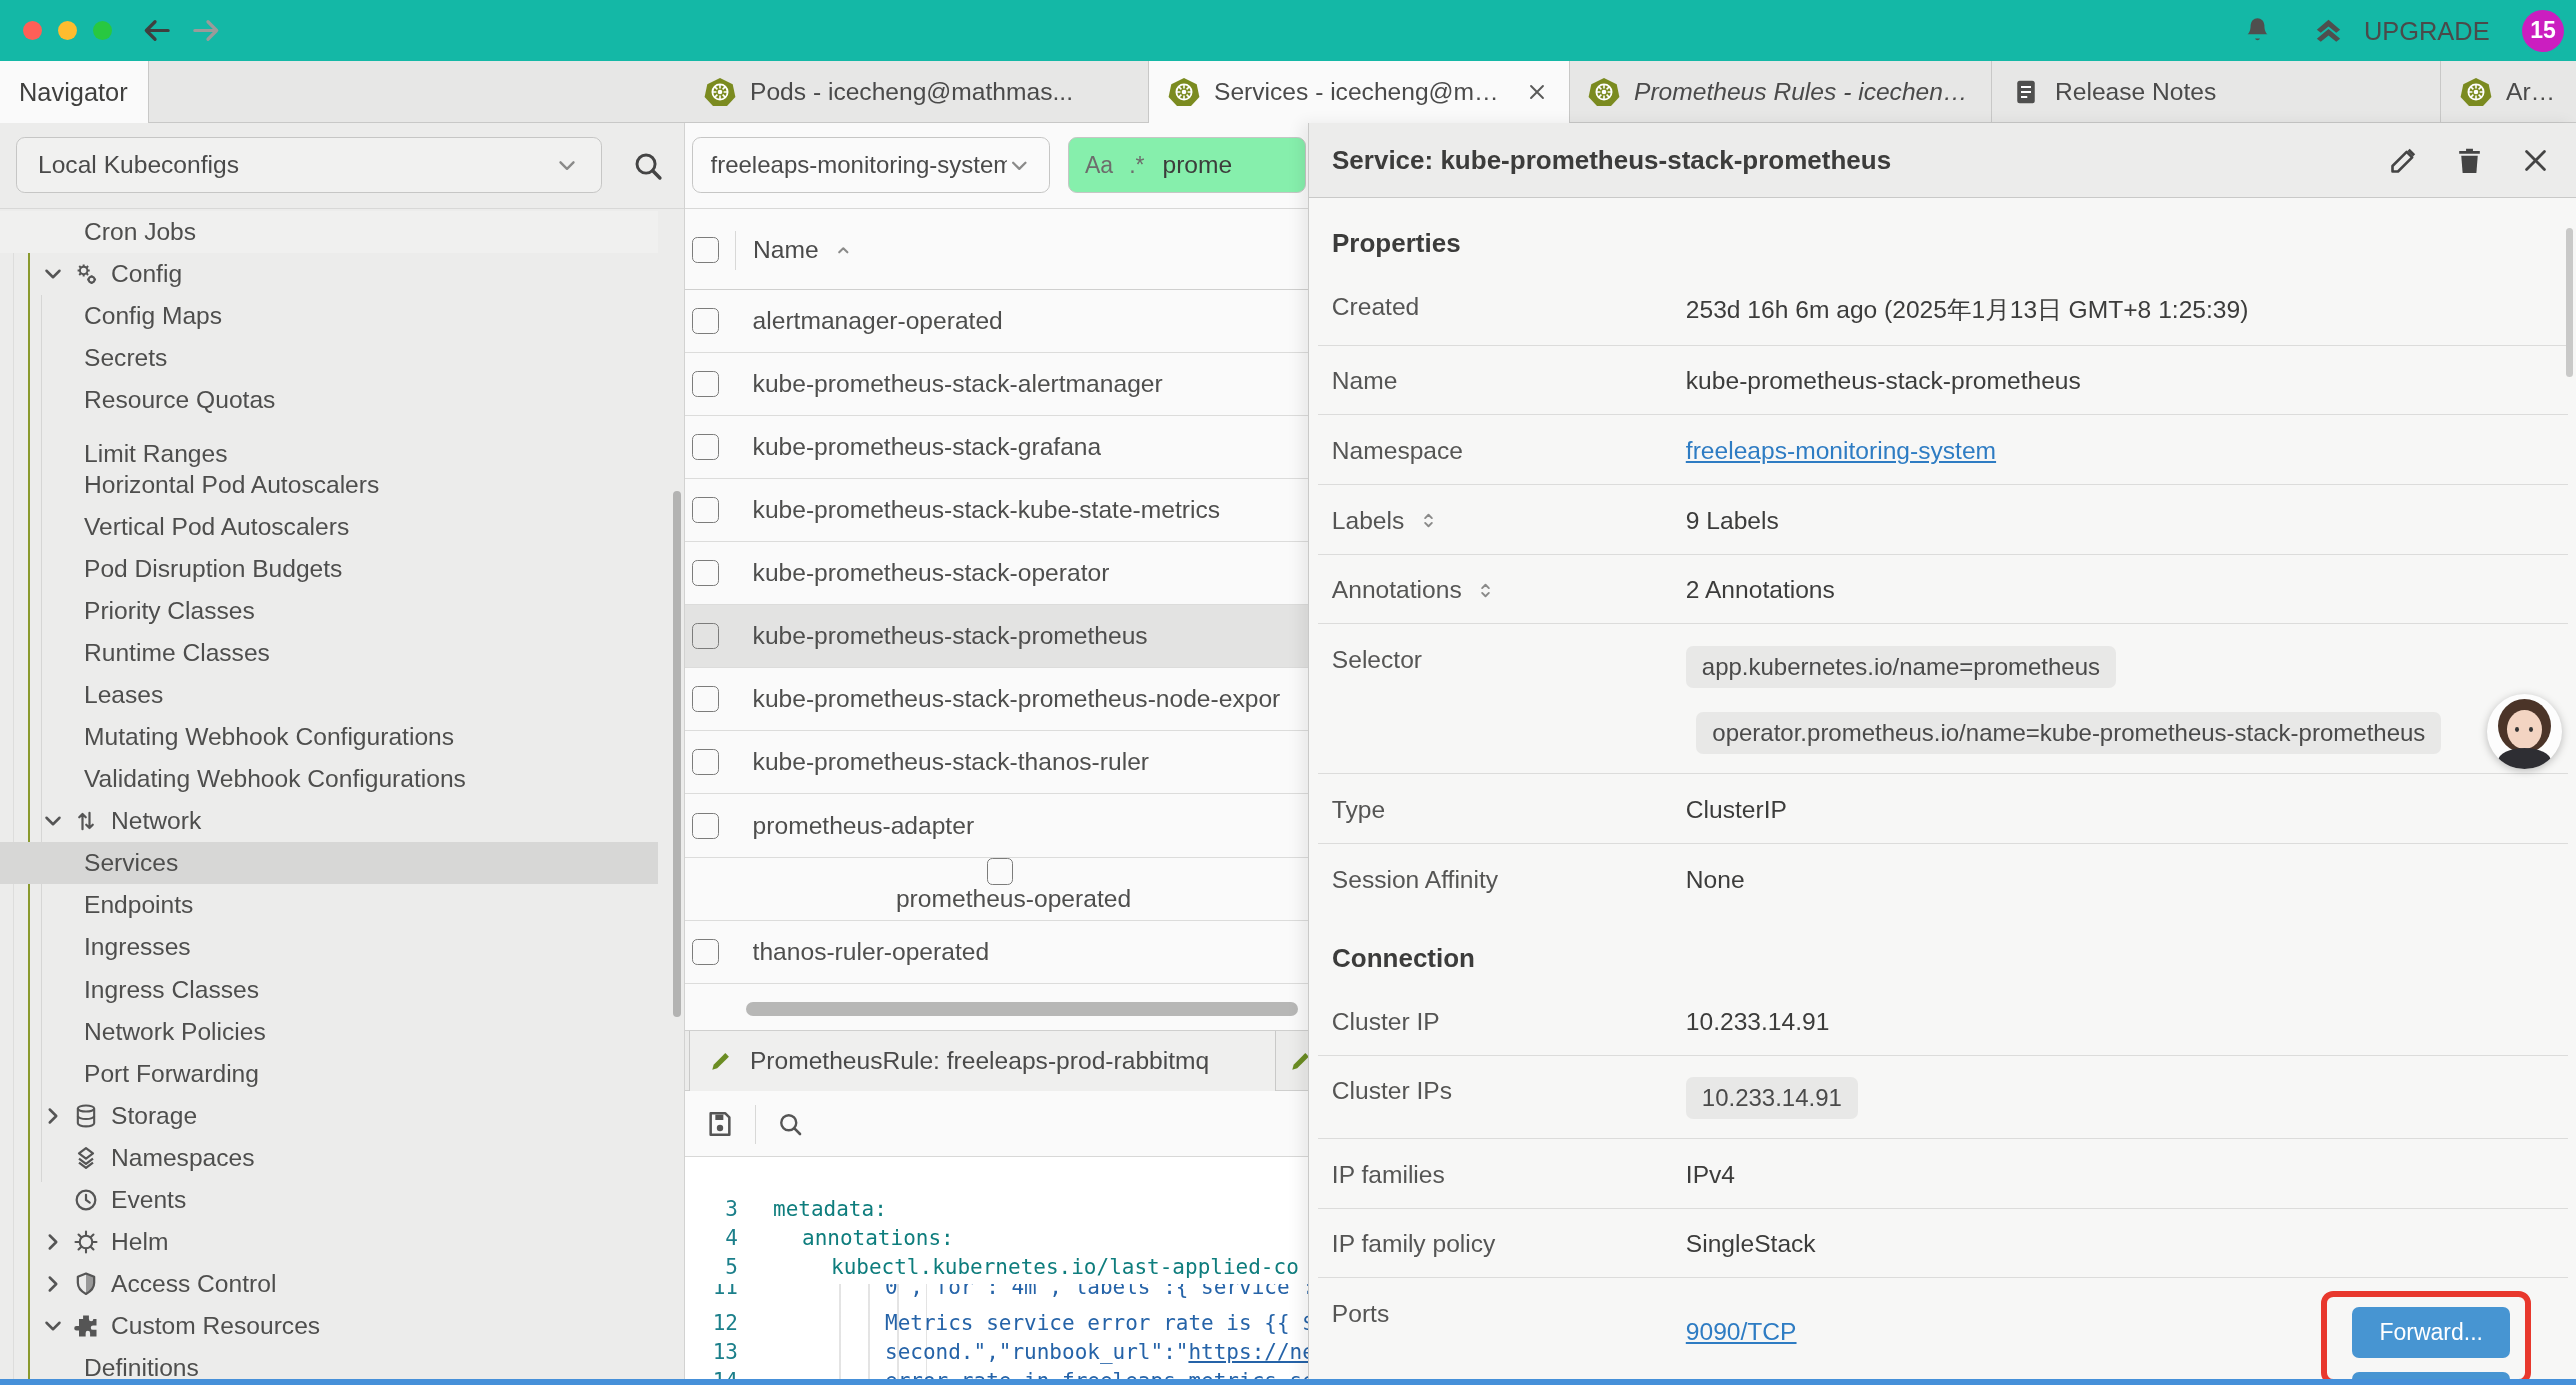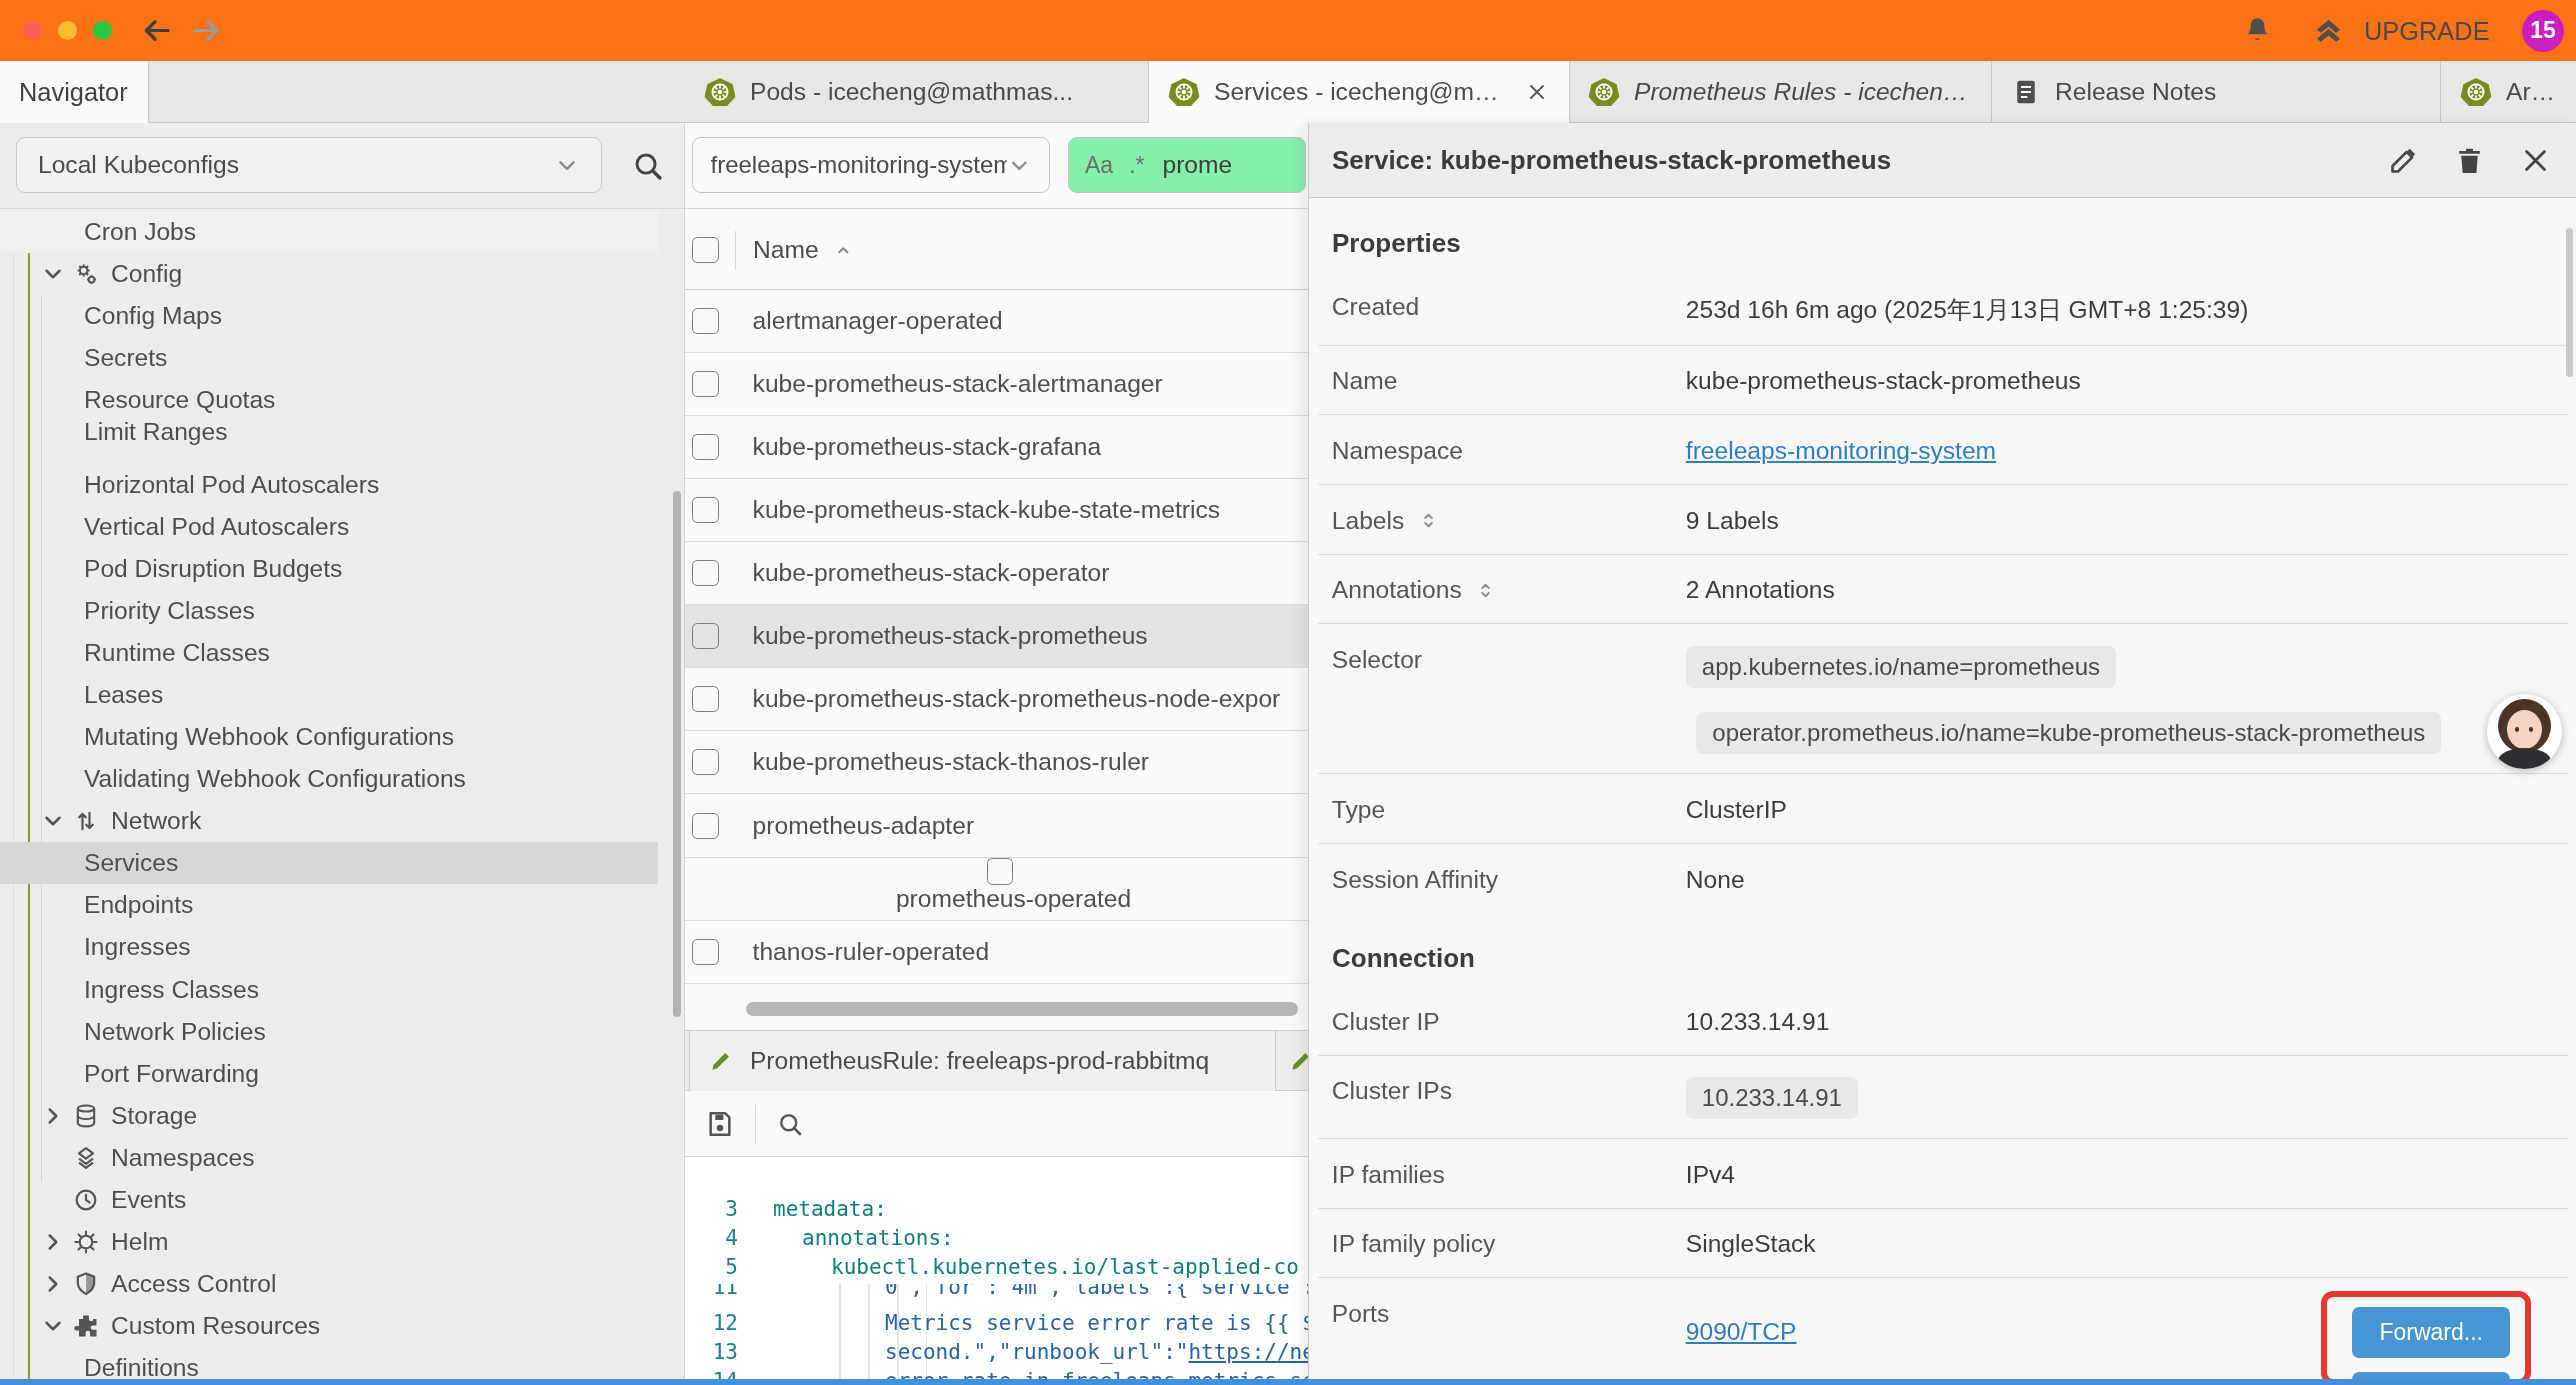--- a/index.html
+++ b/index.html
@@ -2,21 +2,21 @@
 <html style="font-size:14px"><head>
 <meta charset="utf-8">
 <style>
   html,body{margin:0;padding:0;}
   body{width:2576px;height:1385px;position:relative;overflow:hidden;
        font-family:"Liberation Sans","DejaVu Sans",sans-serif;background:#f6f6f5;color:#444;}
   .abs{position:absolute;}
   svg{display:block;}
 
   
-  #topbar{left:0;top:0;width:2576px;height:61px;background:#f97316;}
+  #topbar{left:0;top:0;width:2576px;height:61px;background:#14b8a6;}
   .light{width:19px;height:19px;border-radius:50%;position:absolute;top:21px;}
   #light-red{left:23px;background:#ff5f57;}
   #light-yellow{left:58px;background:#febc2e;}
   #light-green{left:93px;background:#28c840;}
   .navarrow{position:absolute;top:13px;width:35px;height:35px;}
   #upgrade-label{position:absolute;left:2364px;top:16.7px;font-size:25.4px;color:#4a4a4a;}
   #badge{position:absolute;left:2522px;top:9.6px;width:42px;height:42px;border-radius:50%;
          background:#cb1ec0;color:#fff;font-size:23px;font-weight:bold;
          display:flex;align-items:center;justify-content:center;}
 
@@ -297,21 +297,21 @@
 
     <div class="trow child" style="top:84px;">
         <span>Config Maps</span>
       </div>
     <div class="trow child" style="top:126px;">
         <span>Secrets</span>
       </div>
     <div class="trow child" style="top:168px;">
         <span>Resource Quotas</span>
       </div>
-    <div class="trow child" style="top:200px;">
+    <div class="trow child" style="top:222px;">
         <span>Limit Ranges</span>
       </div>
     <div class="trow child" style="top:253px;">
         <span>Horizontal Pod Autoscalers</span>
       </div>
     <div class="trow child" style="top:295px;">
         <span>Vertical Pod Autoscalers</span>
       </div>
     <div class="trow child" style="top:337px;">
         <span>Pod Disruption Budgets</span>

